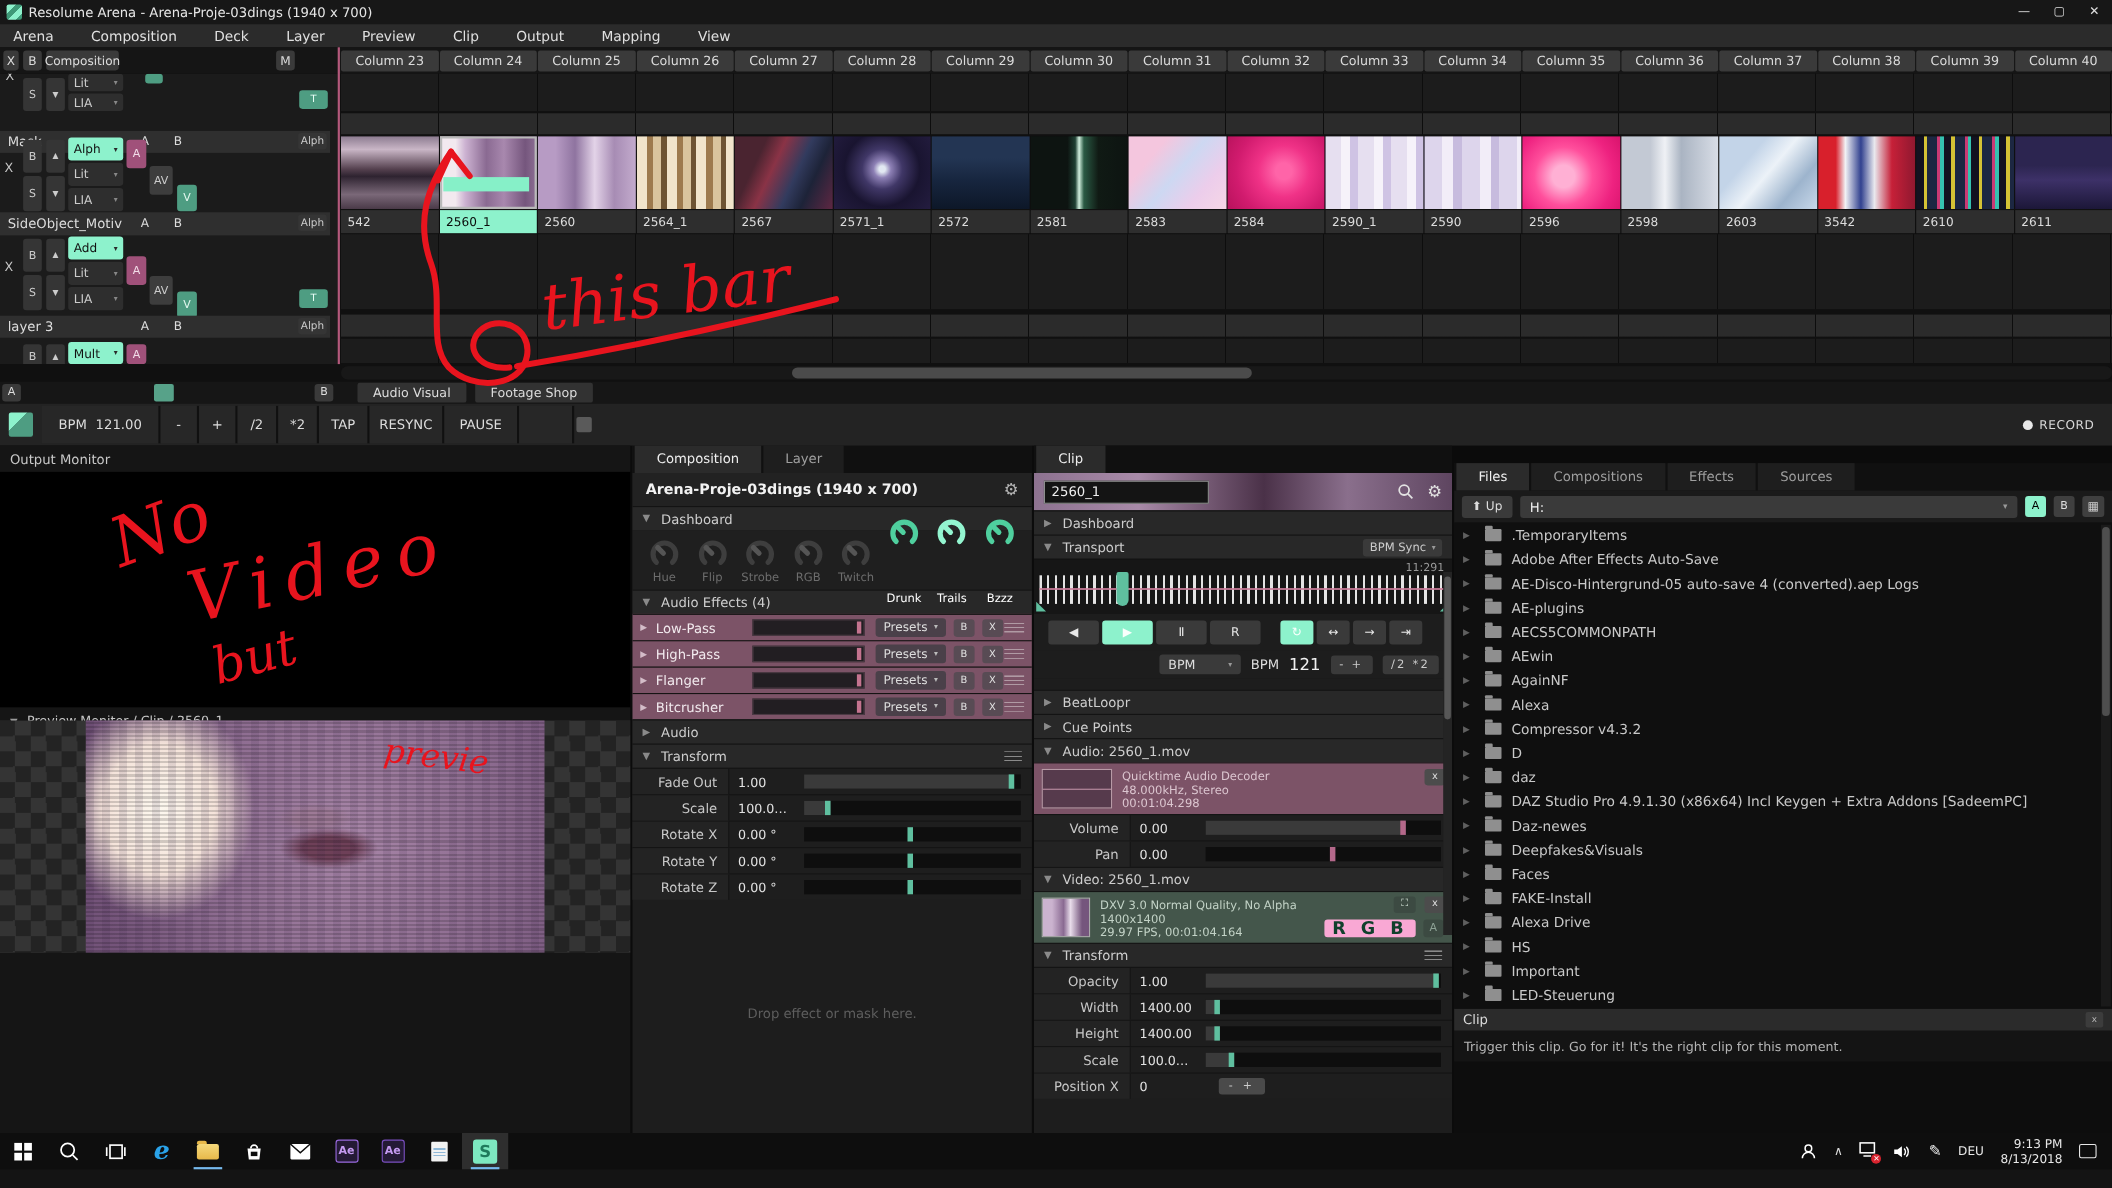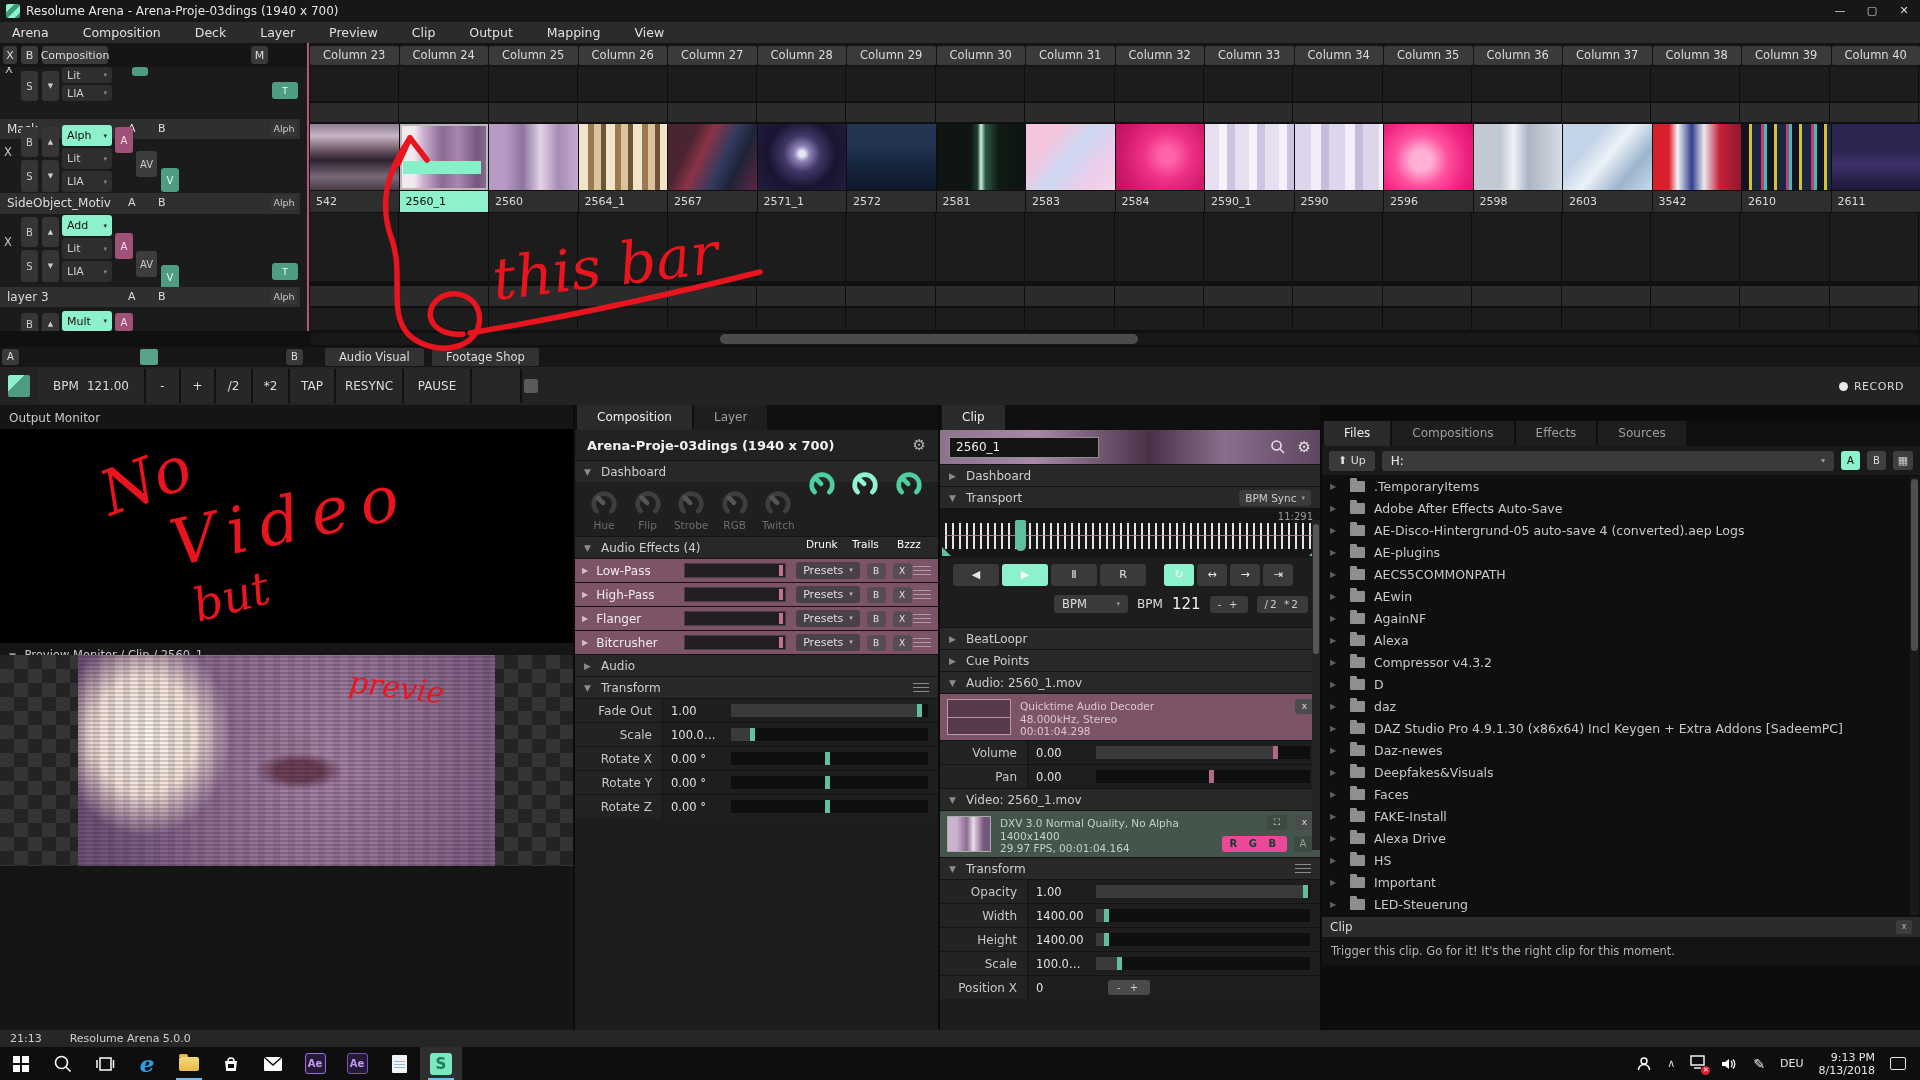--- a/index.html
+++ b/index.html
@@ -160,21 +160,21 @@
   .mediarow{background:#7c5367;display:flex;padding:5px 7px;gap:9px;position:relative;height:47px;border-top:1px solid #141414;}
   .wavebox{width:64px;height:36px;background:#563a4c;border:1px solid #b89aa6;position:relative;flex:none;}
   .wavebox::after{content:"";position:absolute;left:0;right:0;top:17px;height:1px;background:#bd8fa3;}
   .mediatxt{font-size:10.5px;color:#dcc6d0;line-height:12.5px;padding-top:1px;}
   .mediarow .xbtn{position:absolute;right:6px;top:5px;width:19px;height:15px;background:#4c4c4c;border-radius:3px;color:#ddd;font-size:9px;text-align:center;line-height:15px;}
   .mediarow.video{background:#44564b;}
   .vthumb{width:44px;height:36px;border:1px solid #aaa;flex:none;background:linear-gradient(90deg,#cbb3cf 0 20%,#8a6a92 45%,#e8dcea 60%,#75567d 85%);}
   .mediarow.video .mediatxt{color:#c2d2c6;}
   .v-icons{position:absolute;right:6px;top:4px;display:flex;gap:8px;align-items:center;}
   .fsbtn{width:20px;height:15px;background:#3c4a42;border-radius:3px;color:#d8e8dc;font-size:9px;text-align:center;line-height:15px;}
-  .rgb{position:absolute;right:33px;bottom:5px;height:16px;background:#ec4899;border-radius:3px;color:#10402c;font-size:10px;font-weight:bold;line-height:16px;padding:0 7px;letter-spacing:4px;}
+  .rgb{position:absolute;right:33px;bottom:5px;height:16px;background:#f9a8d4;border-radius:3px;color:#10402c;font-size:16px;font-weight:bold;line-height:16px;padding:0 7px;letter-spacing:4px;}
   .abtn{position:absolute;right:8px;bottom:5px;height:16px;width:18px;background:#3c4a42;border-radius:3px;color:#8ea296;font-size:10px;text-align:center;line-height:16px;}
   .posx-pill{height:15px;background:#4a4a4a;border-radius:3px;color:#ccc;font-size:10px;line-height:15px;padding:0 9px;letter-spacing:3px;margin-left:14px;}
   .vscroll{position:absolute;right:0;top:115px;width:8px;height:330px;background:#242424;}
   .vscroll i{position:absolute;left:1px;right:1px;top:4px;height:130px;background:#575757;border-radius:4px;}
 
   
   .files{flex:1;background:#141414;display:flex;flex-direction:column;margin-top:16px;}
   .ftoolbar{height:29px;display:flex;align-items:center;gap:7px;padding:0 7px;background:#1a1a1a;}
   .upbtn{height:20px;background:#3a3a3a;border-radius:3px;color:#ddd;font-size:11px;line-height:20px;padding:0 9px;}
   .pathbar{flex:1;height:20px;background:#3a3a3a;border-radius:3px;color:#eee;font-size:12px;line-height:20px;padding:0 9px;display:flex;justify-content:space-between;align-items:center;}
@@ -767,20 +767,21 @@
 
         <div class="prow">
           <span class="plabel">Rotate Z</span>
           <span class="pvalue">0.00 °</span>
           <span class="ptrack">
             <i class="pfill" style="width: 0%;"></i>
             <i class="phandle" style="left: 50%;"></i>
           </span>
         </div>
 
+      <div class="drop-hint">Drop effect or mask here.</div>
     </div>
 
     <div class="clipp">
       <div class="ptabs">
         <span class="ptab active">Clip</span>
       </div>
       <div class="clipname">
         <input value="2560_1" style="">
         <span class="cn-icons">
           <svg width="16" height="16" viewBox="0 0 16 16">
@@ -1087,24 +1088,20 @@
       </div>
       <div class="finfo-hdr">
         <span>Clip</span>
         <span class="finfo-x">x</span>
       </div>
       <div class="finfo-txt">Trigger this clip. Go for it! It's the right clip for this moment.</div>
       <div class="ffill"></div>
     </div>
   </div>
 
-  <div class="statusbar">
-    <span>21:13</span>
-    <span>Resolume Arena 5.0.0</span>
-  </div>
 
   <div class="taskbar">
     <div class="tb-item">
         <span class="start-grid">
           <i></i>
           <i></i>
           <i></i>
           <i></i>
         </span>
       </div>

